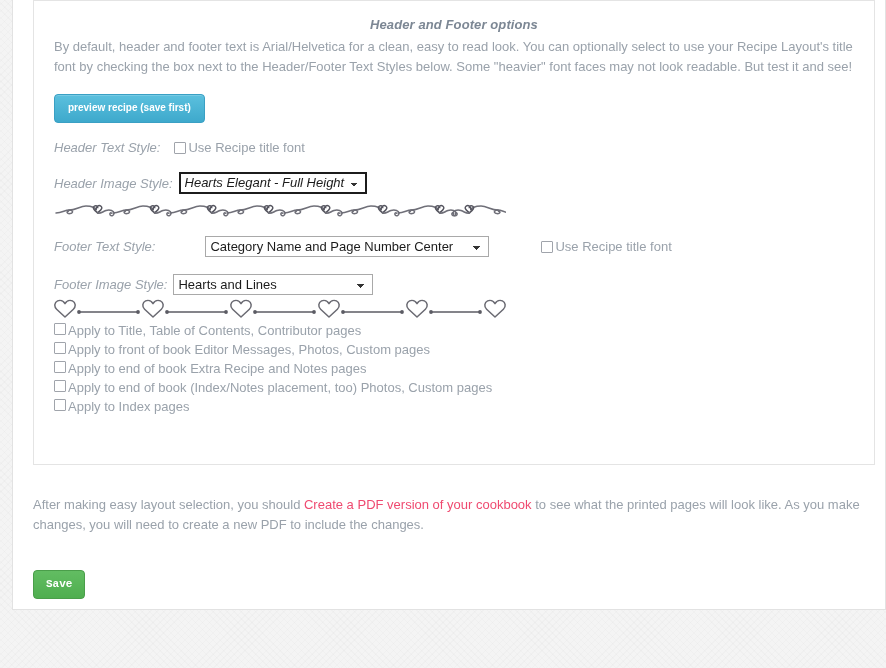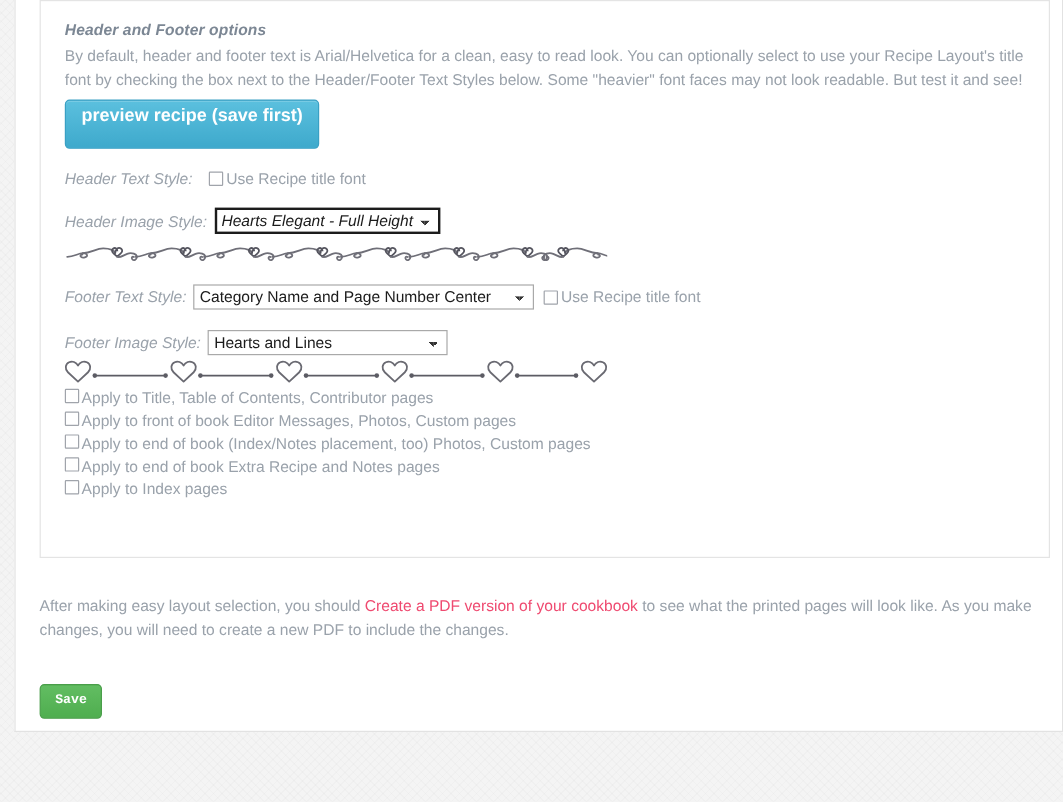--- a/index.html
+++ b/index.html
@@ -55,55 +55,56 @@
     height: 465px;
   }
 
   .panel-title {
     font-size: 13px;
     font-weight: bold;
     font-style: italic;
     color: #7c8794;
     margin: 0 0 5px 0;
     letter-spacing: 0.1px;
+    text-align: center;
   }
 
   .panel-desc {
     font-size: 13px;
     color: #9aa2ab;
     line-height: 20px;
     margin: 0;
     max-width: 806px;
   }
 
   
   .preview-btn {
     display: inline-block;
-    margin-top: 6px;
+    margin-top: 17px;
     background: linear-gradient(#5bc0de, #3ea9cc);
     background-color: #46b8da;
     border: 1px solid #3aa0c4;
     border-radius: 4px;
     color: #ffffff;
-    font-size: 15px;
+    font-size: 10px;
     font-weight: bold;
-    padding: 7px 13px 20px 13px;
+    padding: 7px 13px 8px 13px;
     cursor: pointer;
     font-family: "Liberation Sans", sans-serif;
     line-height: 12px;
     box-shadow: 0 1px 0 rgba(255,255,255,0.18) inset;
   }
 
   
   .form-row {
     display: flex;
     align-items: center;
     margin-top: 17px;
   }
-  .form-row.tight { margin-top: 14px; }
+  .form-row.tight { margin-top: 14px; gap: 44px; }
 
   .field-label {
     font-size: 13px;
     font-style: italic;
     color: #9aa2ab;
     white-space: nowrap;
     margin-right: 6px;
   }
 
   select.styled {
@@ -339,25 +340,25 @@
         <li class="check-item">
           <input type="checkbox" class="cbox" style="">
           <span class="ctext">Apply to Title, Table of Contents, Contributor pages</span>
         </li>
         <li class="check-item">
           <input type="checkbox" class="cbox" style="">
           <span class="ctext">Apply to front of book Editor Messages, Photos, Custom pages</span>
         </li>
         <li class="check-item">
           <input type="checkbox" class="cbox" style="">
+          <span class="ctext">Apply to end of book Extra Recipe and Notes pages</span>
+        </li>
+        <li class="check-item">
+          <input type="checkbox" class="cbox" style="">
           <span class="ctext">Apply to end of book (Index/Notes placement, too) Photos, Custom pages</span>
-        </li>
-        <li class="check-item">
-          <input type="checkbox" class="cbox" style="">
-          <span class="ctext">Apply to end of book Extra Recipe and Notes pages</span>
         </li>
         <li class="check-item">
           <input type="checkbox" class="cbox" style="">
           <span class="ctext">Apply to Index pages</span>
         </li>
       </ul>
 
     </div>
 
     <p class="footer-note">

